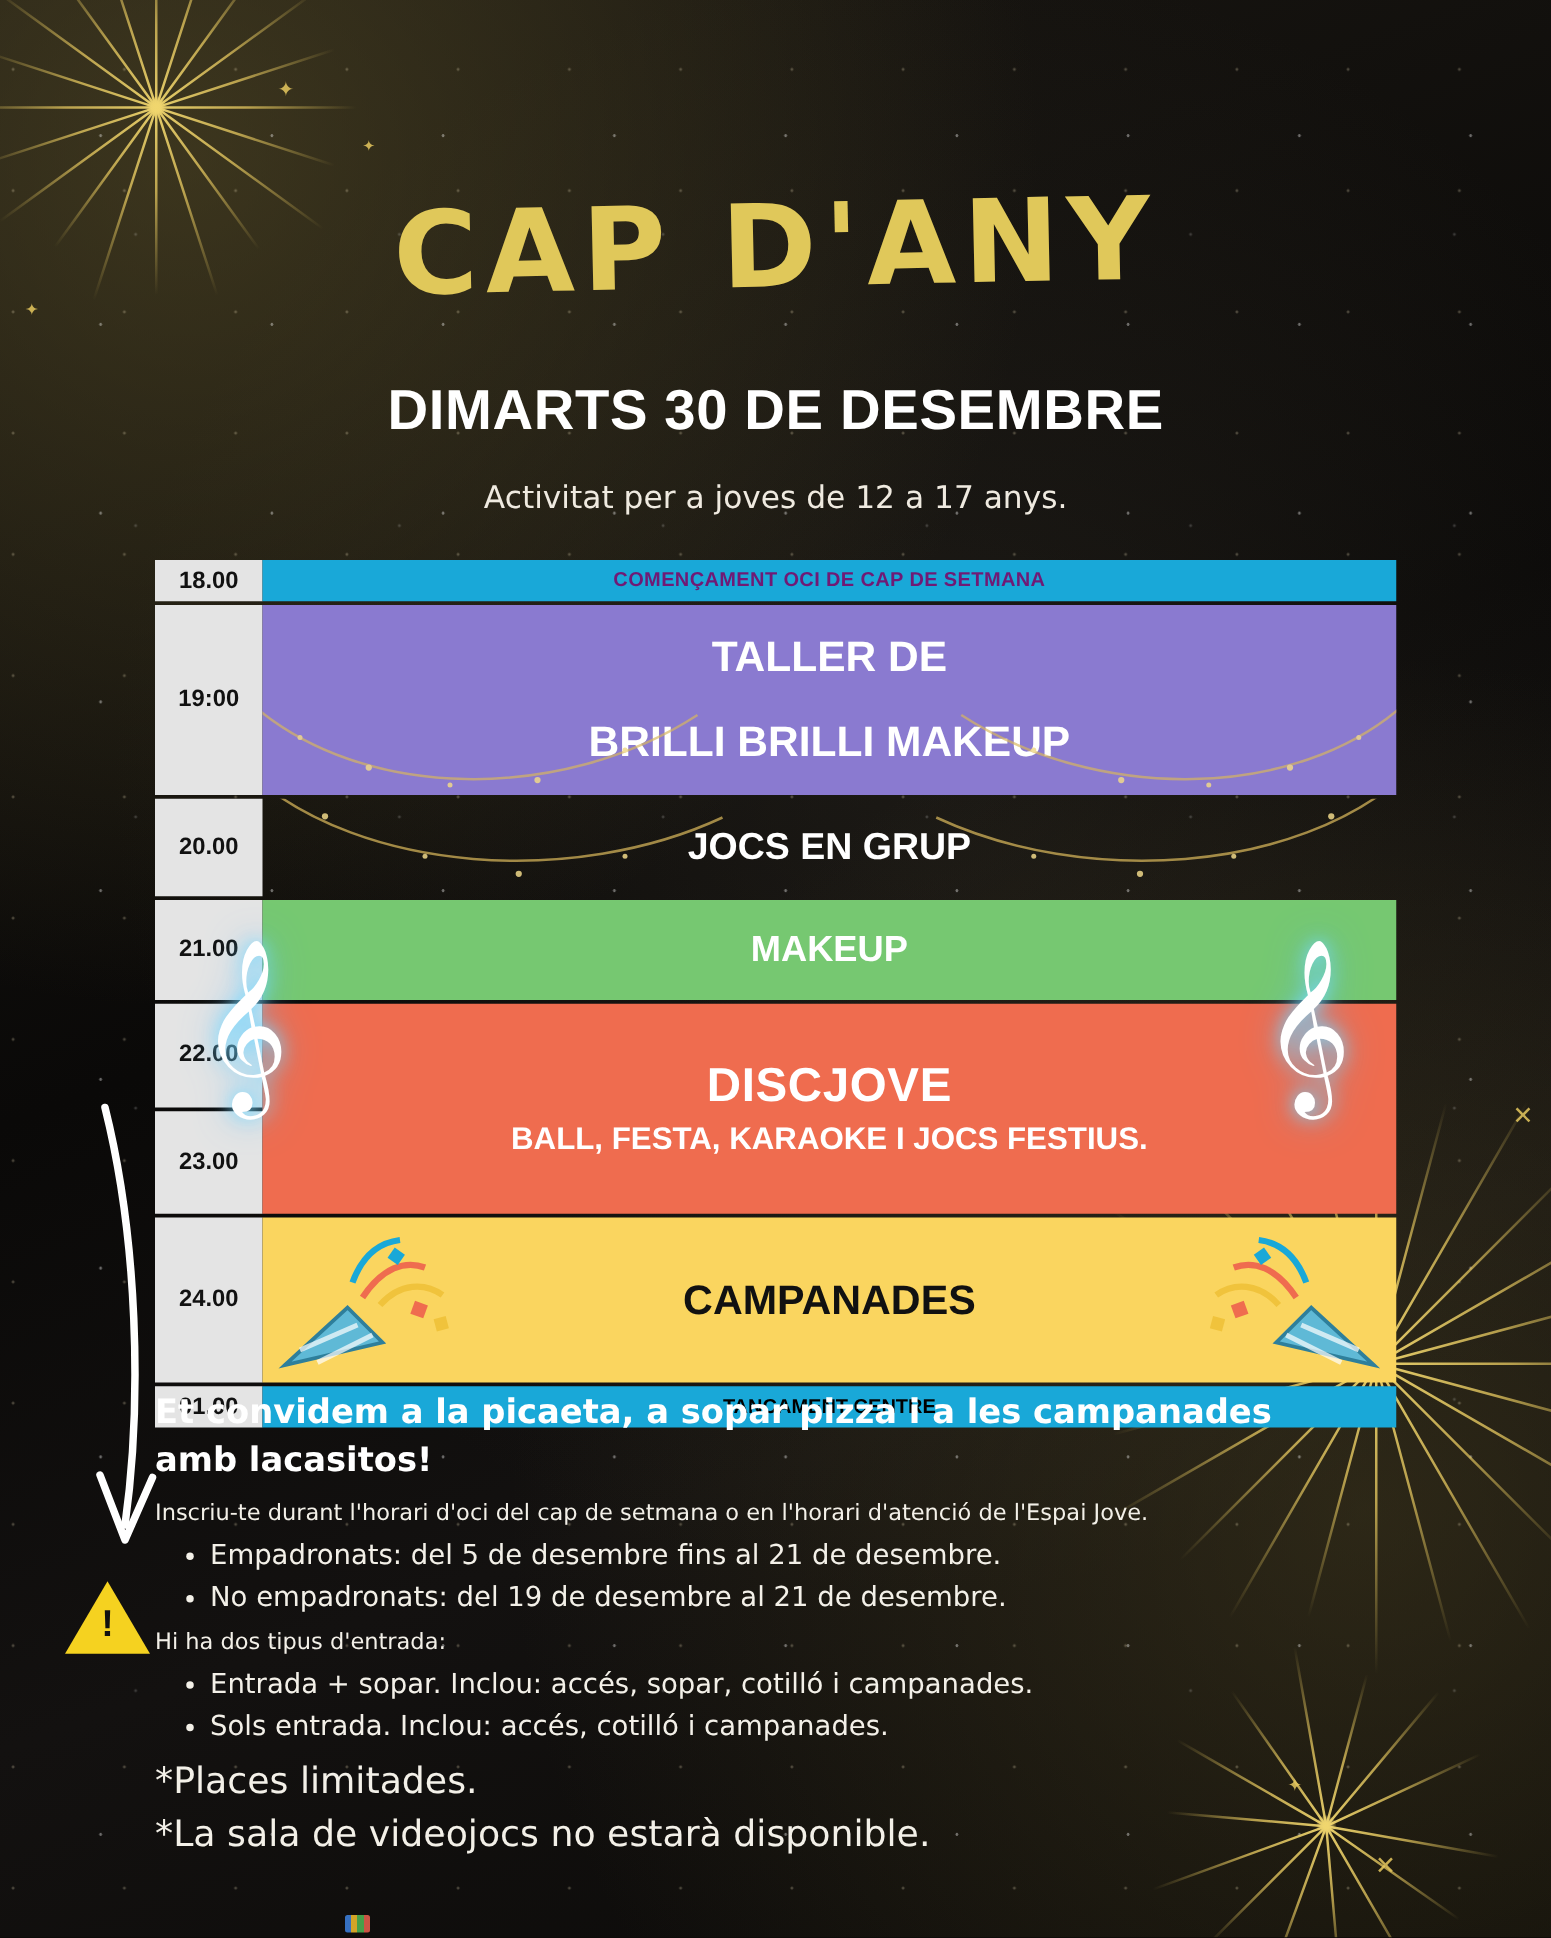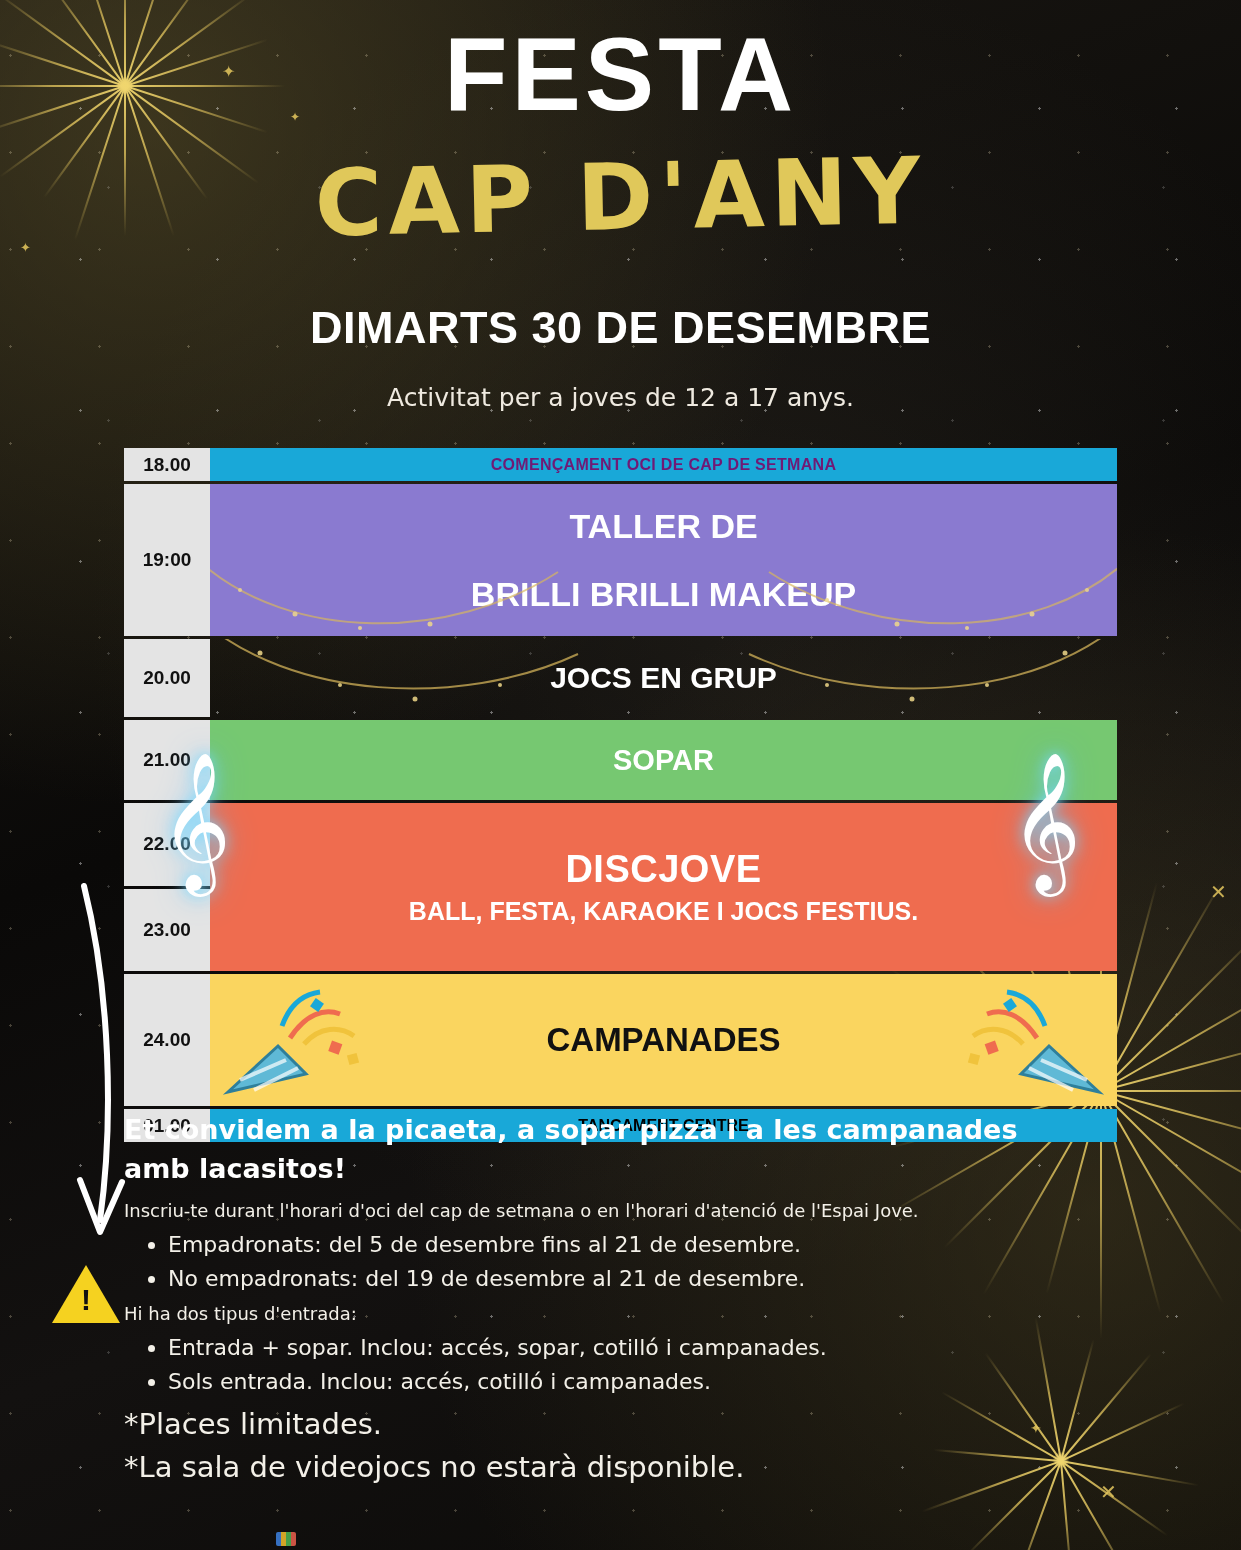--- a/index.html
+++ b/index.html
@@ -420,21 +420,20 @@
     <div class="ray" style="width:136px; transform:rotate(335deg)"></div>
   </div>
 
   <span class="sparkle" style="left:222px; top:62px;">✦</span>
   <span class="sparkle" style="left:290px; top:110px; font-size:12px;">✦</span>
   <span class="sparkle" style="left:20px; top:240px; font-size:13px;">✦</span>
   <span class="sparkle" style="left:1210px; top:880px; font-size:20px;">✕</span>
   <span class="sparkle" style="left:1100px; top:1480px; font-size:20px;">✕</span>
   <span class="sparkle" style="left:1030px; top:1420px; font-size:14px;">✦</span>
 
-  <div class="title-festa">FESTA</div>
   <div class="title-cap">CAP D'ANY</div>
   <div class="title-date">DIMARTS 30 DE DESEMBRE</div>
   <div class="subtitle">Activitat per a joves de 12 a 17 anys.</div>
 
   <div class="schedule">
 
     <div class="row r-start">
       <div class="time-cell">18.00</div>
       <div class="event-cell">
         <div>COMENÇAMENT OCI DE CAP DE SETMANA</div>
@@ -482,21 +481,21 @@
           <circle cx="165" cy="80" r="2.5" fill="#f0d98a"></circle>
             <circle cx="80" cy="66" r="2" fill="#f0d98a"></circle>
         </svg>
         <div>JOCS EN GRUP</div>
       </div>
     </div>
 
     <div class="row r-sopar">
       <div class="time-cell">21.00</div>
       <div class="event-cell">
-        <div>SOPAR</div>
+        <div>MAKEUP</div>
       </div>
     </div>
 
     <div class="row r-disc">
       <div class="time-stack">
         <div class="time-cell">22.00</div>
         <div class="time-cell">23.00</div>
       </div>
       <div class="event-cell">
         <div class="main">DISCJOVE</div>

